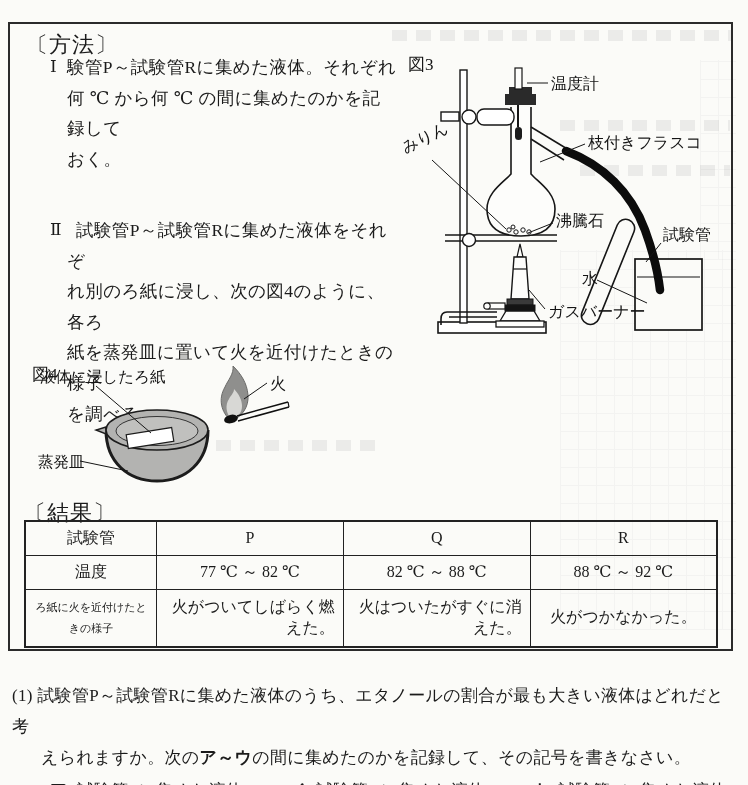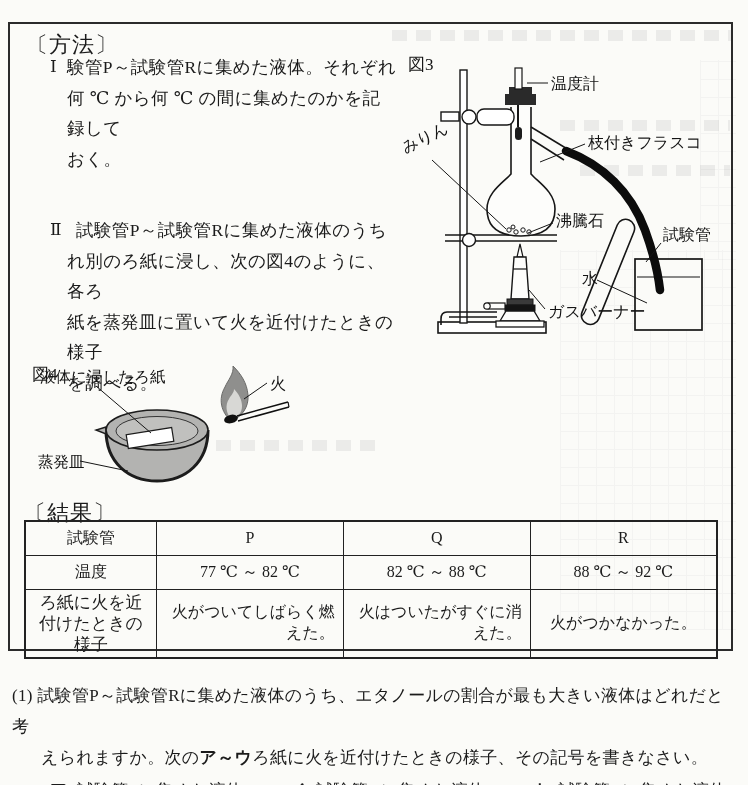--- a/index.html
+++ b/index.html
@@ -25,21 +25,21 @@
   svg text{font-family:"Liberation Serif","DejaVu Serif",serif;fill:#141414;}
   .fig-svg{position:absolute;}
   
   table.results{position:absolute;left:24px;top:520px;width:694px;border-collapse:collapse;
                 table-layout:fixed;font-size:16px;border:2px solid #222;}
   table.results td,table.results th{border:1.2px solid #222;font-weight:normal;
                 vertical-align:middle;padding:2px 8px;box-sizing:border-box;}
   table.results col.c0{width:19%;} table.results col.cx{width:27%;}
   tr.hrow{height:34px;} tr.trow{height:34px;} tr.brow{height:58px;}
   .cell-c{text-align:center;} .cell-l{text-align:right;}
-  .rowlabel{text-align:center;font-size:17px;line-height:21px;padding:2px 10px;}
+  .rowlabel{text-align:center;font-size:11px;line-height:21px;padding:2px 10px;}
   
   .q1{position:absolute;left:12px;top:680px;width:728px;font-size:17px;line-height:31px;letter-spacing:.3px;}
   .qline2{padding-left:29px;}
   .qopts{display:flex;padding-left:38px;column-gap:46px;margin-top:2px;}
   .qopt .olabel{font-weight:bold;margin-right:9px;}
   b.kana{font-weight:bold;}
 </style>
 </head>
 <body>
 
@@ -61,21 +61,21 @@
     <div class="mlines">
       <div class="mline">験管P～試験管Rに集めた液体。それぞれ</div>
       <div class="mline">何 ℃ から何 ℃ の間に集めたのかを記録して</div>
       <div class="mline">おく。</div>
     </div>
   </div>
 
   <div class="mitem" style="top:215px;">
     <span class="mnum">Ⅱ</span>
     <div class="mlines">
-      <div class="mline first">試験管P～試験管Rに集めた液体のうち</div>
+      <div class="mline first">試験管P～試験管Rに集めた液体をそれぞ</div>
       <div class="mline">れ別のろ紙に浸し、次の図4のように、各ろ</div>
       <div class="mline">紙を蒸発皿に置いて火を近付けたときの様子</div>
       <div class="mline">を調べる。</div>
     </div>
   </div>
 
   <svg class="fig-svg" style="left:398px;top:48px;" width="348" height="300" viewBox="398 48 348 300">
 
     <text x="408" y="70" font-size="17">図3</text>
 
@@ -221,21 +221,21 @@
       <td class="rowlabel">ろ紙に火を近付けたときの様子</td>
       <td class="cell-l">火がついてしばらく燃えた。</td>
       <td class="cell-l">火はついたがすぐに消えた。</td>
       <td class="cell-c">火がつかなかった。</td>
     </tr>
   </tbody>
     </table>
 
   <div class="q1">
     <div><span>(1)</span>&nbsp;<span>試験管P～試験管Rに集めた液体のうち、エタノールの割合が最も大きい液体はどれだと考</span></div>
-    <div class="qline2"><span>えられますか。次の</span><b class="kana">ア～ウ</b><span>ろ紙に火を近付けたときの様子、その記号を書きなさい。</span></div>
+    <div class="qline2"><span>えられますか。次の</span><b class="kana">ア～ウ</b><span>の間に集めたのかを記録して、その記号を書きなさい。</span></div>
     <div class="qopts">
       <span class="qopt"><span class="olabel">ア</span><span>試験管Pに集めた液体</span></span>
       <span class="qopt"><span class="olabel">イ</span><span>試験管Qに集めた液体</span></span>
       <span class="qopt"><span class="olabel">ウ</span><span>試験管Rに集めた液体</span></span>
     </div>
   </div>
 
 </div>
 
 </body></html>

